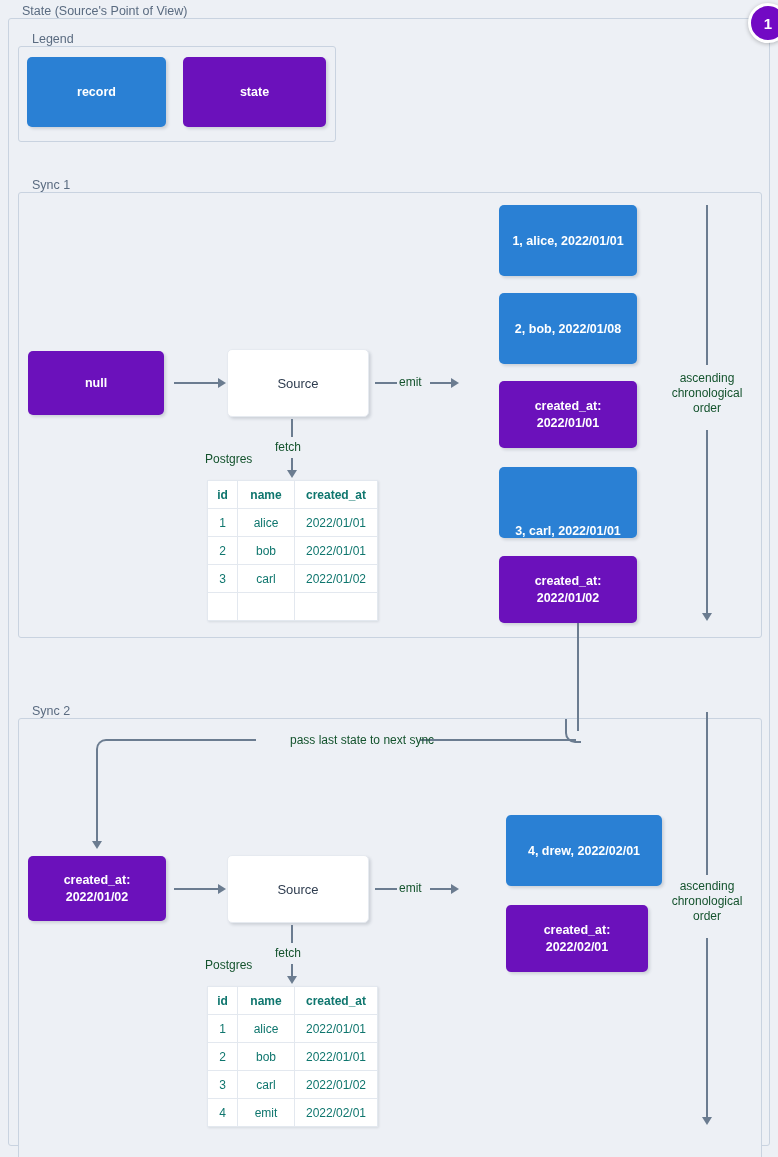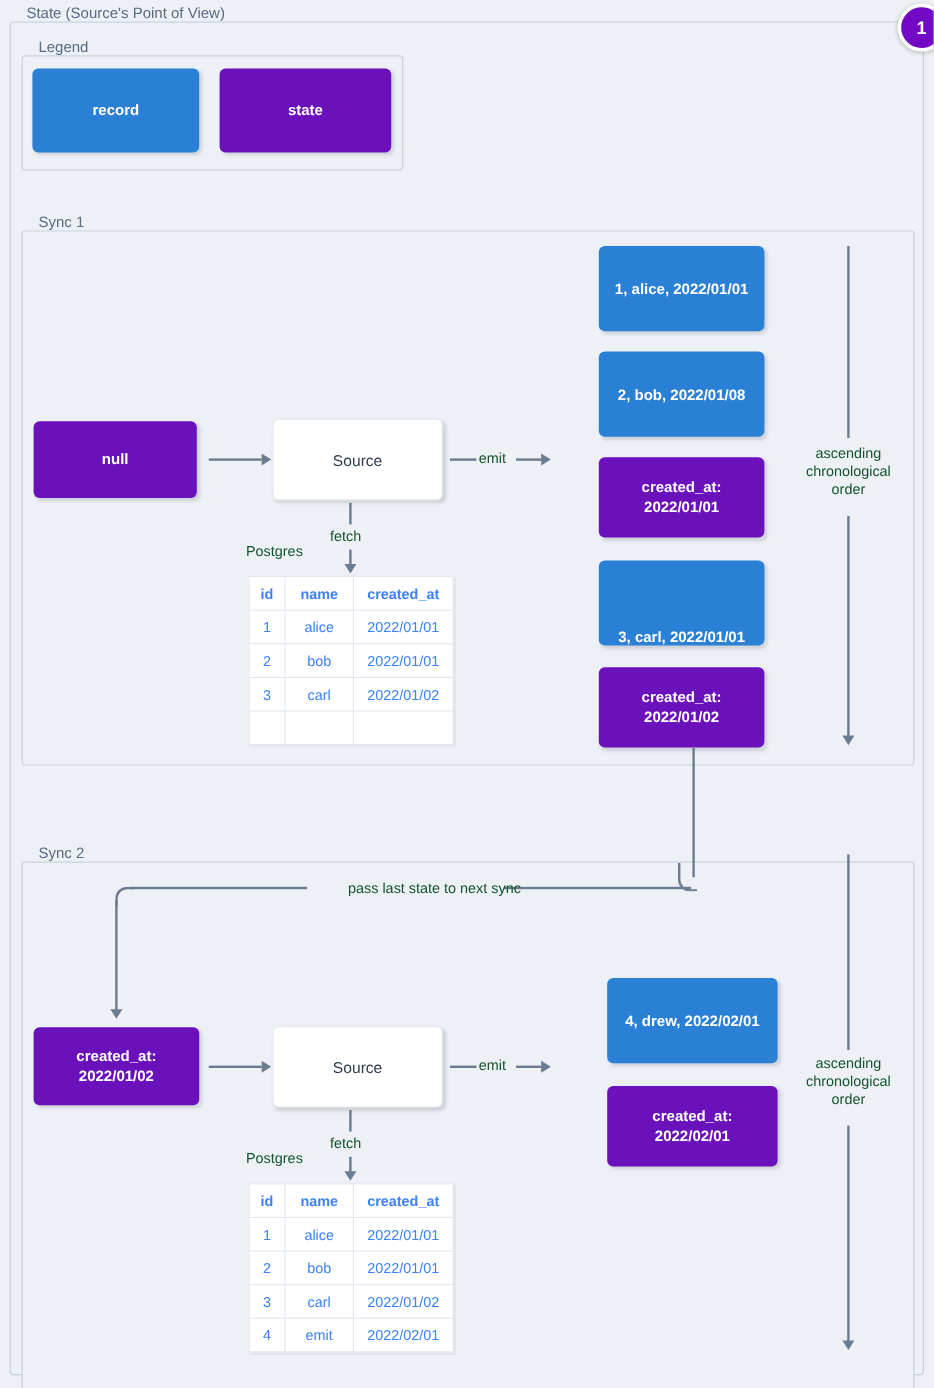--- a/index.html
+++ b/index.html
@@ -34,21 +34,21 @@
   .node.record{background:#2a80d4;color:#ffffff;font-weight:bold;font-size:12.5px;}
   .node.state{background:#6b11bb;color:#ffffff;font-weight:bold;font-size:12.5px;line-height:17px;}
   .node.plain{background:#ffffff;color:#2e3c4f;font-size:13px;font-weight:normal;border:1px solid #e6eaf0;}
 
   
   .pg-table{position:absolute;border-collapse:collapse;background:#ffffff;font-size:12px;
             box-shadow:1px 1px 2px rgba(60,70,90,.12);}
   .pg-table td,.pg-table th{
     border:1px solid #e3e8ef;
     height:28px;box-sizing:border-box;
-    text-align:center;color:#3b82f6;font-weight:normal;padding:0 6px;
+    text-align:center;color:#0f766e;font-weight:normal;padding:0 6px;
   }
   .pg-table th{font-weight:bold;}
   .pg-table .c-id{width:30px;}
   .pg-table .c-name{width:57px;}
   .pg-table .c-date{width:83px;}
   .pg-table tr.empty td{height:28px;}
 
   
   .cap{position:absolute;font-size:12px;color:#14532d;white-space:nowrap;}
   .cap.multi{white-space:normal;text-align:center;line-height:15px;}
@@ -248,21 +248,21 @@
         <td class="c-date">2022/01/02</td>
       </tr>
       <tr>
         <td class="c-id">4</td>
         <td class="c-name">emit</td>
         <td class="c-date">2022/02/01</td>
       </tr>
     </tbody>
   </table>
 
-  <div class="node record" style="left:506px;top:815px;width:142px;height:71px;">
+  <div class="node record" style="left:506px;top:815px;width:156px;height:71px;">
     <span>4, drew, 2022/02/01</span>
   </div>
   <div class="node state" style="left:506px;top:905px;width:142px;height:67px;">
     <div>
       <div>created_at:</div>
       <div>2022/02/01</div>
     </div>
   </div>
 
   <div class="ln v" style="left:706px;top:712px;height:163px;"></div>

